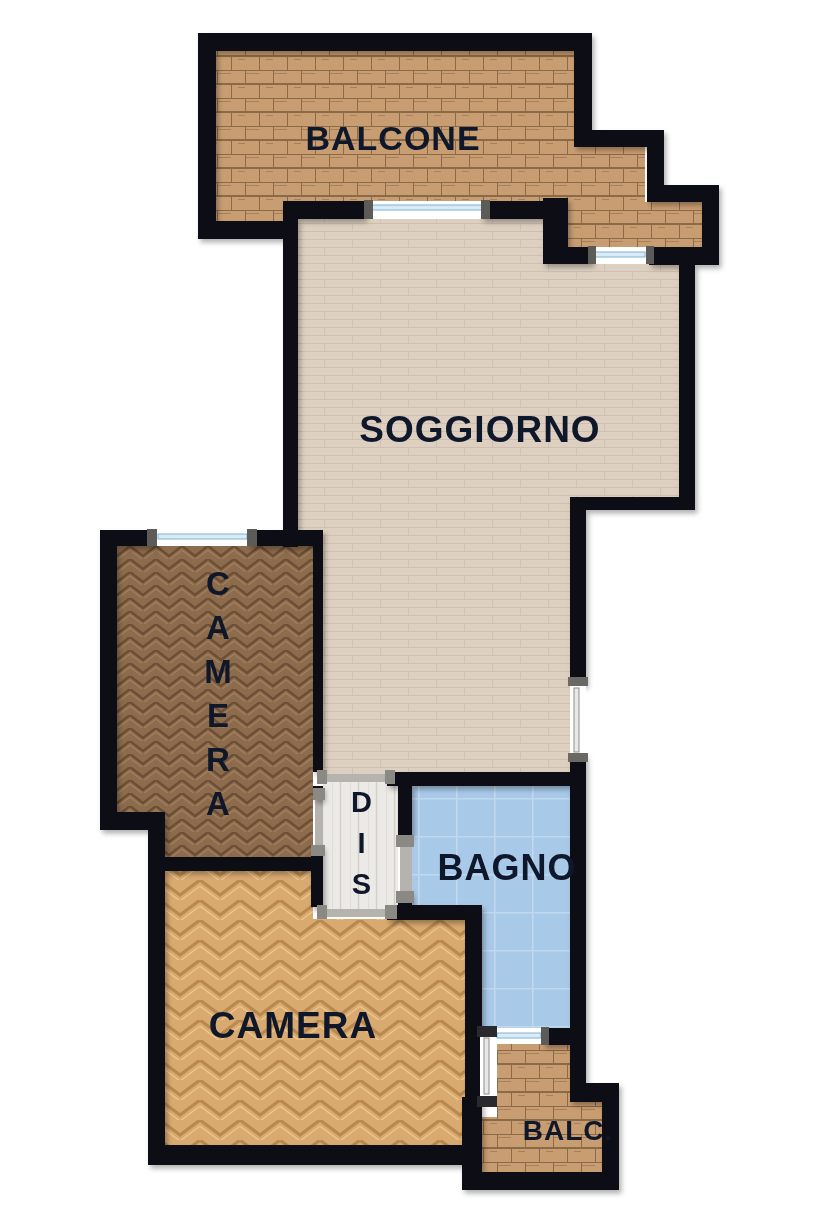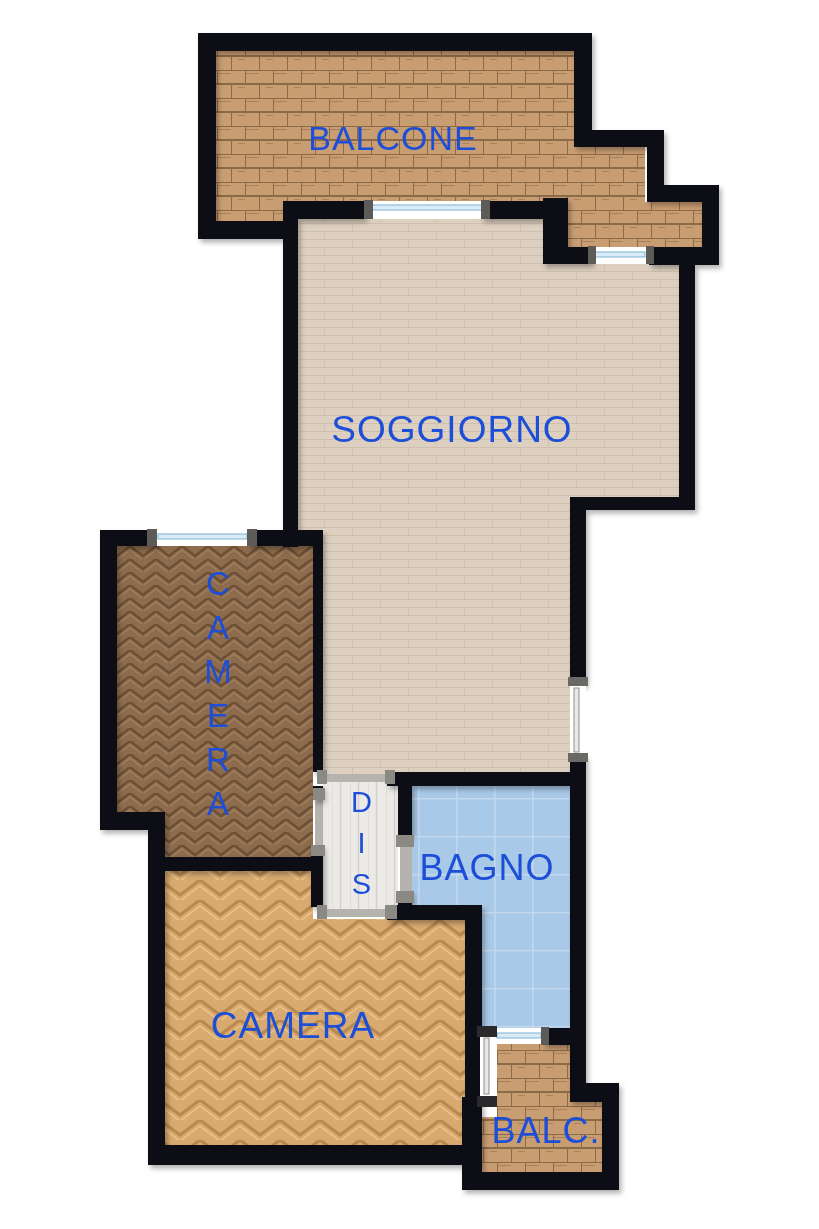--- a/index.html
+++ b/index.html
@@ -7,22 +7,22 @@
     position:relative;
     width:819px;height:1229px;
     background:#ffffff;
     font-family:"Liberation Sans", sans-serif;
     overflow:hidden;
   }
   .plan svg{position:absolute;left:0;top:0;}
   .room-label{
     position:absolute;
     transform:translate(-50%,-50%);
-    font-weight:400;
-    color:#1d4ed8;
+    font-weight:700;
+    color:#0f172a;
     white-space:nowrap;
     text-align:center;
     line-height:1.1;
     letter-spacing:1px;
   }
   .room-label .sub{display:block;}
   .vertical{
     writing-mode:vertical-rl;
     text-orientation:upright;
     line-height:1;
@@ -210,27 +210,27 @@
         <rect x="480" y="1035" width="16" height="62" fill="#ffffff"></rect>
         <rect x="484" y="1038" width="5" height="56" fill="#e8e8e8" stroke="#8f8d89" stroke-width="1"></rect>
         <rect x="477" y="1026" width="20" height="11" fill="#2a2a2c"></rect>
         <rect x="477" y="1096" width="20" height="11" fill="#2a2a2c"></rect>
       </g>
     </g>
   </svg>
 
   <div class="room-label" style="left:393px; top:139px; font-size:34px;">BALCONE</div>
 
-  <div class="room-label" style="left:452px; top:430px; font-size:37px;">
+  <div class="room-label" style="left:480px; top:430px; font-size:37px;">
     <span class="sub">SOGGIORNO</span>
   </div>
 
   <div class="room-label vertical" style="left:218px; top:697px; font-size:33px; letter-spacing:7px;">CAMERA</div>
 
   <div class="room-label vertical" style="left:361px; top:847px; font-size:29px; letter-spacing:9px;">DIS</div>
 
-  <div class="room-label" style="left:487px; top:868px; font-size:36px;">BAGNO</div>
+  <div class="room-label" style="left:487px; top:868px; font-size:36px;padding-left:40px;">BAGNO</div>
 
   <div class="room-label" style="left:293px; top:1026px; font-size:37px;">CAMERA</div>
 
-  <div class="room-label" style="left:546px; top:1131px; font-size:36px;">BALC.</div>
+  <div class="room-label" style="left:568px; top:1131px; font-size:28px;">BALC.</div>
 
 </div>
 
 </body></html>

